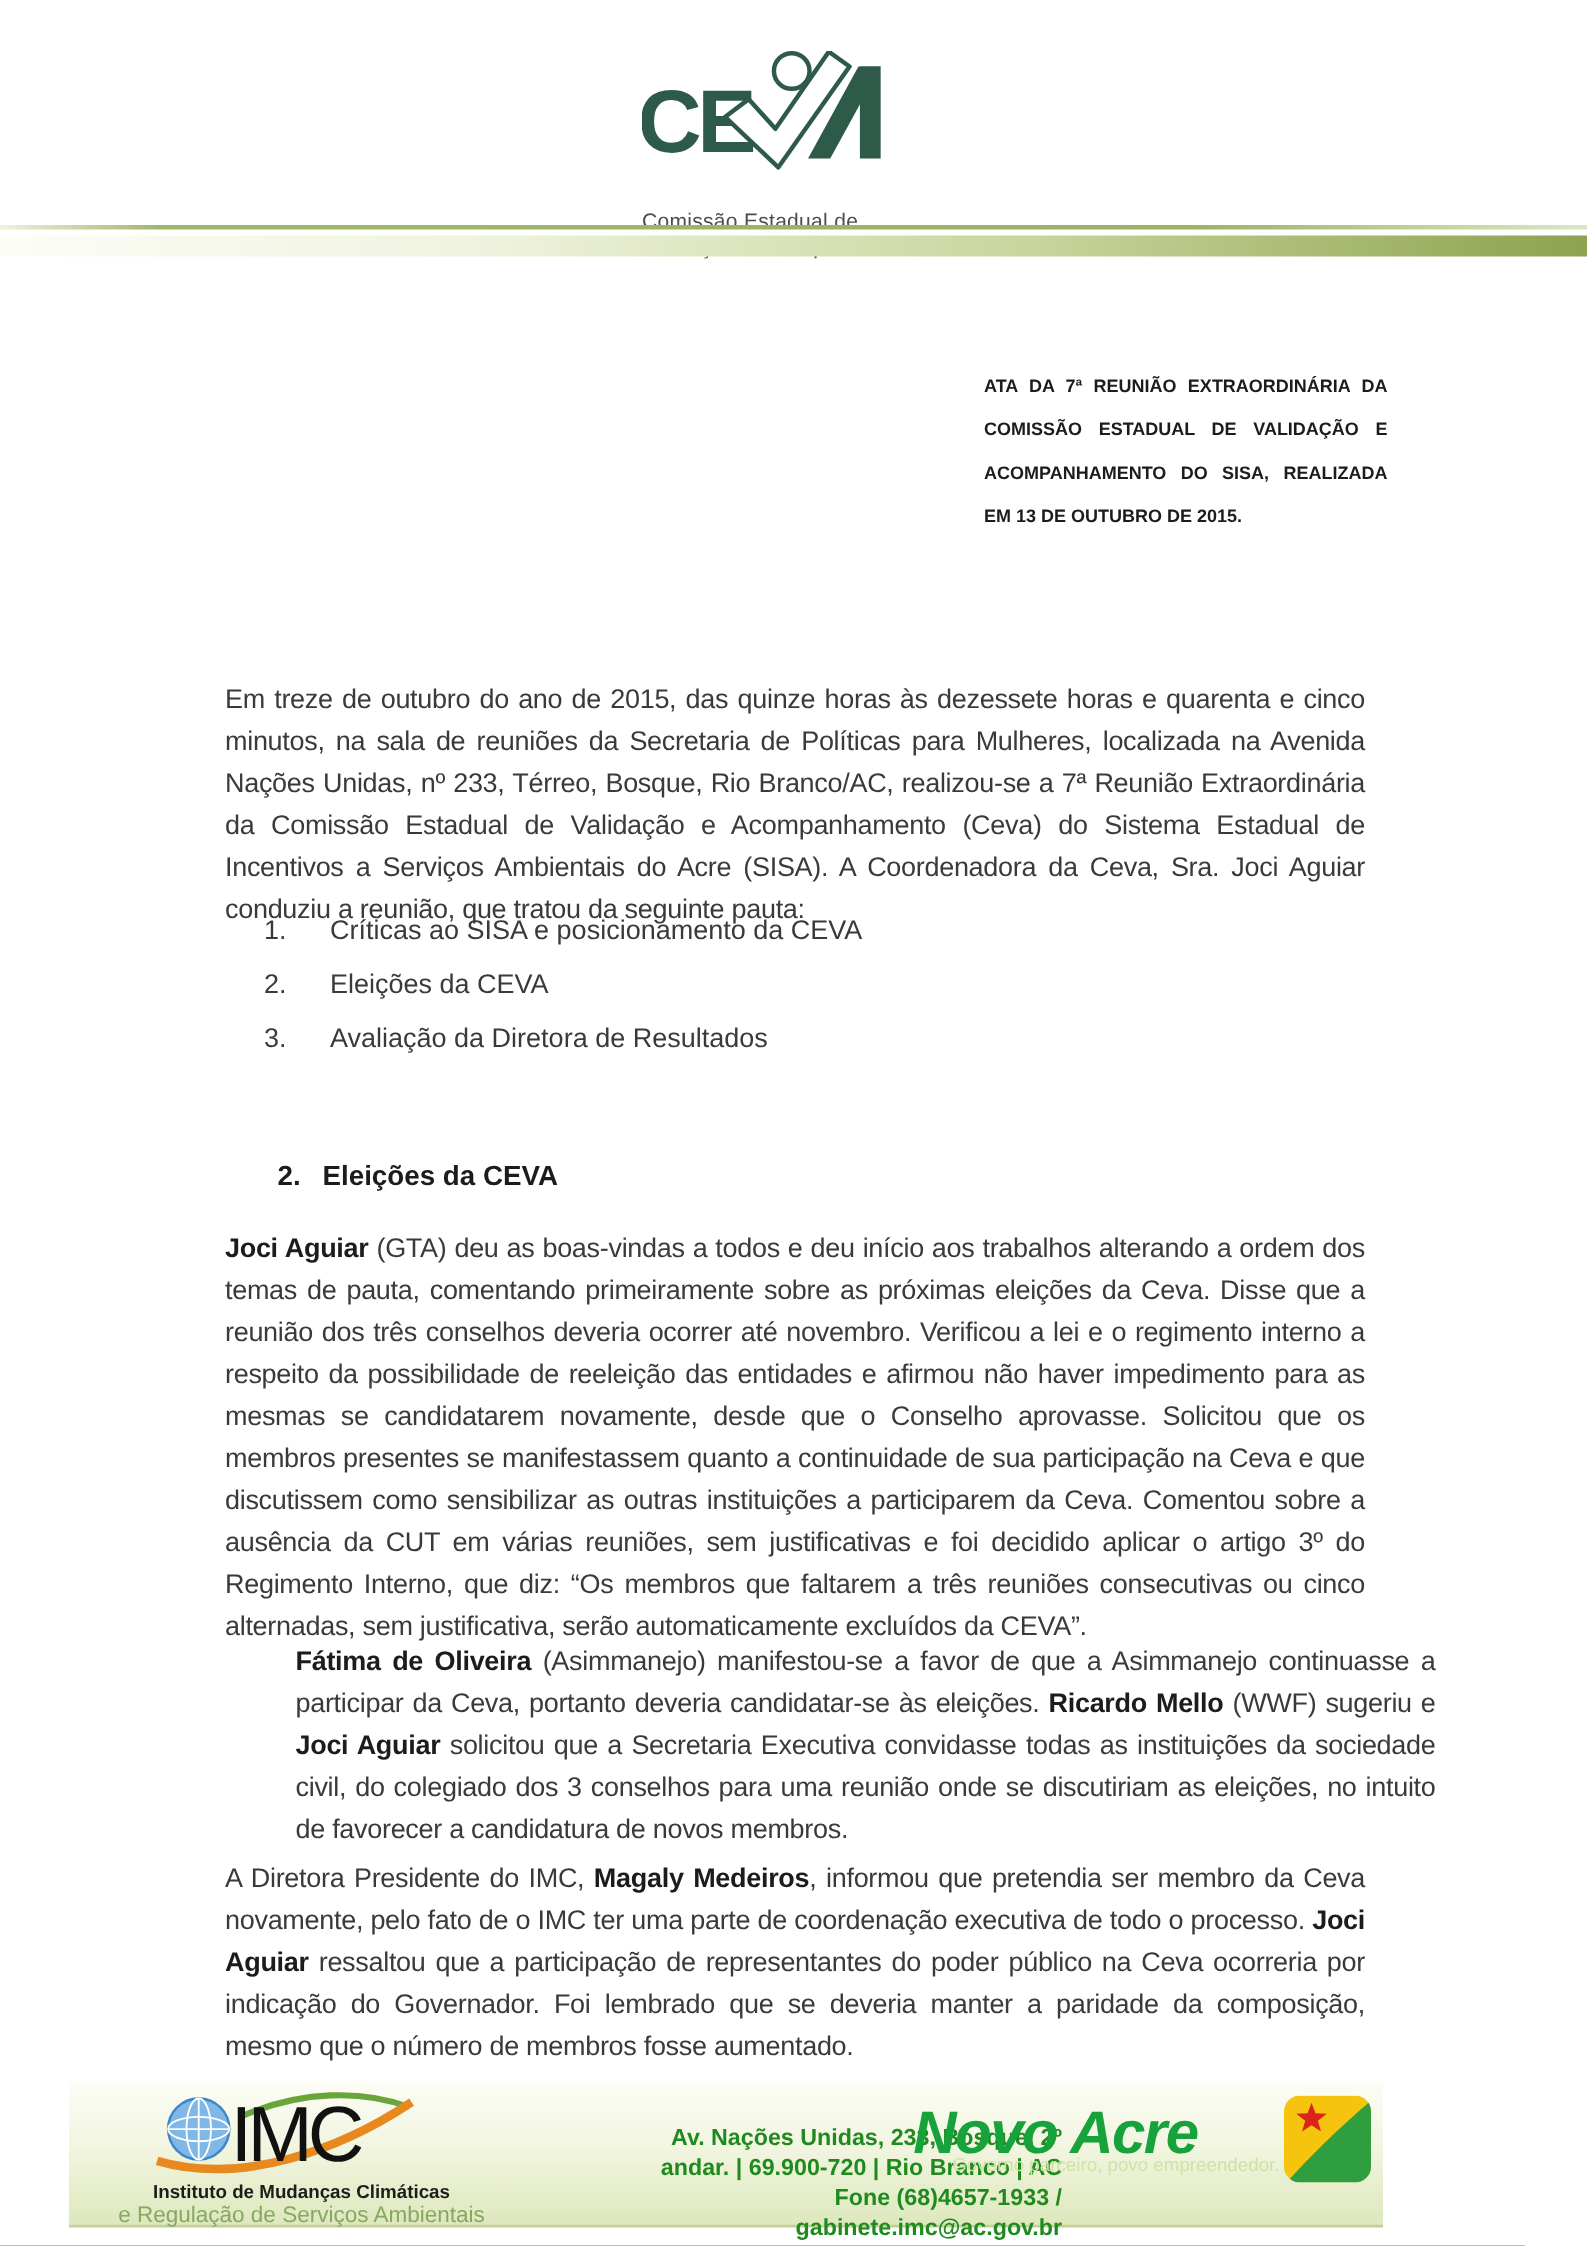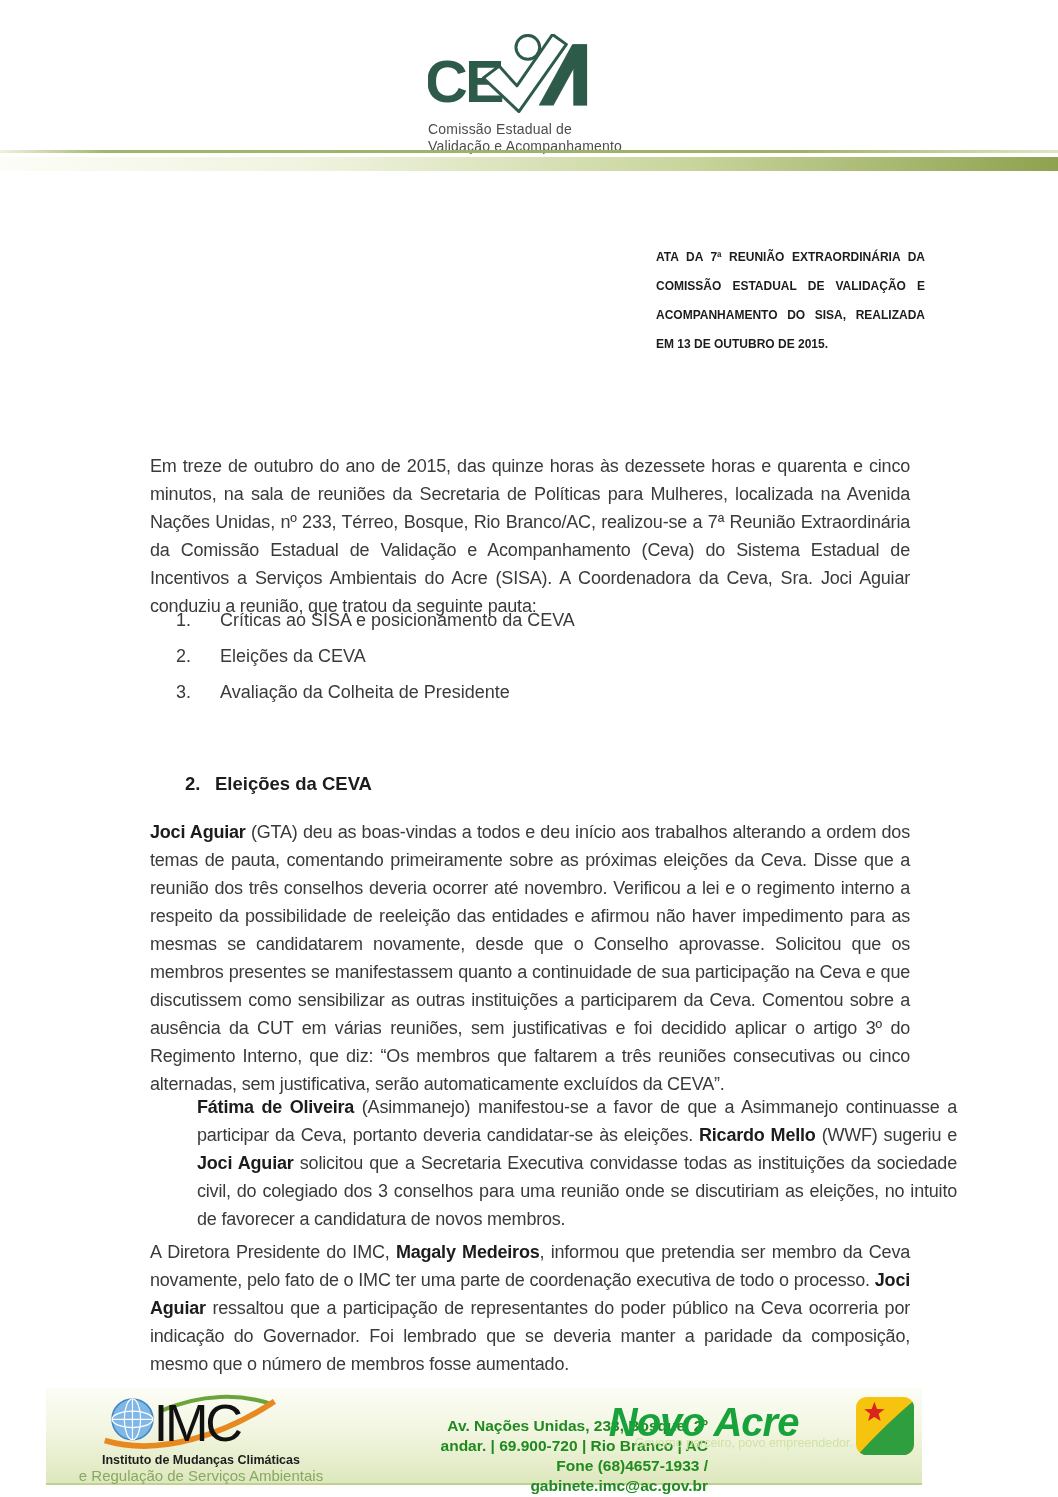--- a/index.html
+++ b/index.html
@@ -5,21 +5,21 @@
   * { margin:0; padding:0; box-sizing:border-box; }
   html,body { background:#888; }
   .page {
     position:relative; width:1058px; height:1497px; margin:0 auto;
     background:#ffffff; overflow:hidden;
     font-family:"Liberation Sans", sans-serif; color:#3a3a3a;text-decoration:underline;
   }
 
   
   .ceva-logo-wrap { position:absolute; left:428px; top:34px; }
-  .ceva-org { margin-top:3px; font-size:14px; line-height:16.5px; color:#4d4d4d; letter-spacing:.2px; }
+  .ceva-org { margin-top:20px; font-size:14px; line-height:16.5px; color:#4d4d4d; letter-spacing:.2px; }
 
   .rule-thin  { position:absolute; left:0; top:150px; width:1058px; height:3px;
     background:linear-gradient(90deg,#eef2dd 0%,#a2b66b 10%,#9cb163 75%,#dde6c2 100%); }
   .rule-thick { position:absolute; left:0; top:157px; width:1058px; height:14px;
     background:linear-gradient(90deg,#fcfdf7 0%,#eff3de 30%,#c8d59c 65%,#8ea24f 100%); }
 
   
   .doc-title {
     position:absolute; left:656px; top:243px; width:269px;
     font-size:12px; font-weight:bold; line-height:29px;
@@ -102,21 +102,21 @@
     <div class="agenda-item">
       <span class="agenda-num">1.</span>
       <span>Críticas ao SISA e posicionamento da CEVA</span>
     </div>
     <div class="agenda-item">
       <span class="agenda-num">2.</span>
       <span>Eleições da CEVA</span>
     </div>
     <div class="agenda-item">
       <span class="agenda-num">3.</span>
-      <span>Avaliação da Colheita de Presidente</span>
+      <span>Avaliação da Diretora de Resultados</span>
     </div>
   </div>
 
   <div class="section-heading">
     <span class="section-num">2.</span>
     <span>Eleições da CEVA</span>
   </div>
 
   <p class="para p-joci"><span class="b">Joci Aguiar</span><span> (GTA) deu as boas-vindas a todos e deu início aos trabalhos alterando a ordem dos temas de pauta, comentando primeiramente sobre as próximas eleições da Ceva. Disse que a reunião dos três conselhos deveria ocorrer até novembro. Verificou a lei e o regimento interno a respeito da possibilidade de reeleição das entidades e afirmou não haver impedimento para as mesmas se candidatarem novamente, desde que o Conselho aprovasse. Solicitou que os membros presentes se manifestassem quanto a continuidade de sua participação na Ceva e que discutissem como sensibilizar as outras instituições a participarem da Ceva. Comentou sobre a ausência da CUT em várias reuniões, sem justificativas e foi decidido aplicar o artigo 3º do Regimento Interno, que diz: “Os membros que faltarem a três reuniões consecutivas ou cinco alternadas, sem justificativa, serão automaticamente excluídos da CEVA”.</span></p>
   <p class="para p-fatima"><span class="b">Fátima de Oliveira</span><span> (Asimmanejo) manifestou-se a favor de que a Asimmanejo continuasse a participar da Ceva, portanto deveria candidatar-se às eleições. </span><span class="b">Ricardo Mello</span><span> (WWF) sugeriu e </span><span class="b">Joci Aguiar</span><span> solicitou que a Secretaria Executiva convidasse todas as instituições da sociedade civil, do colegiado dos 3 conselhos para uma reunião onde se discutiriam as eleições, no intuito de favorecer a candidatura de novos membros.</span></p>

